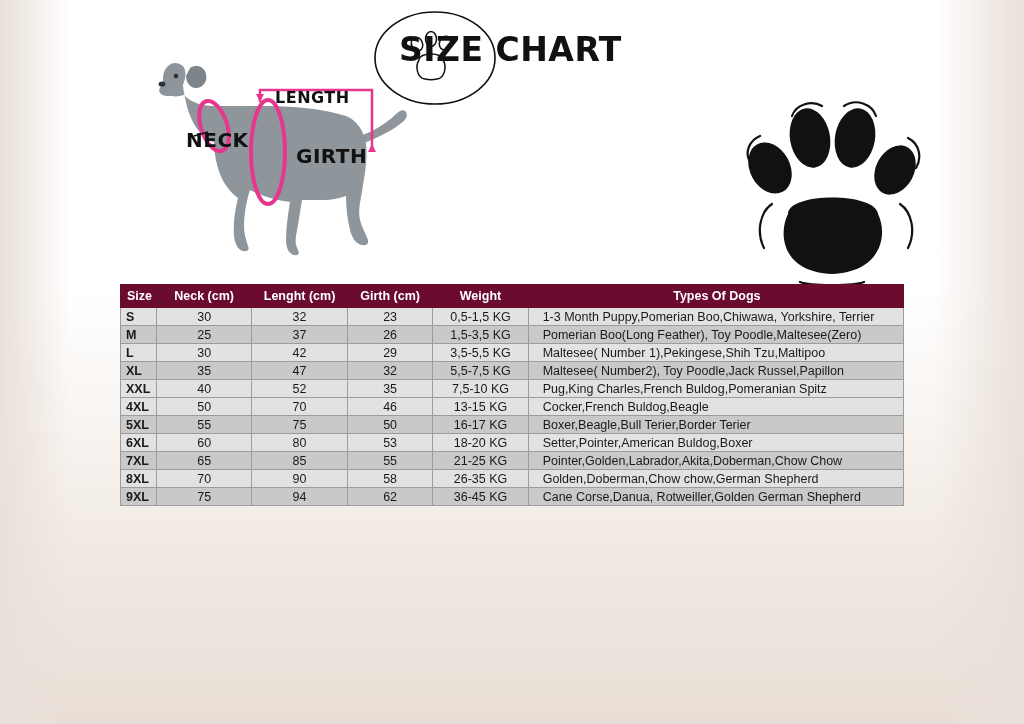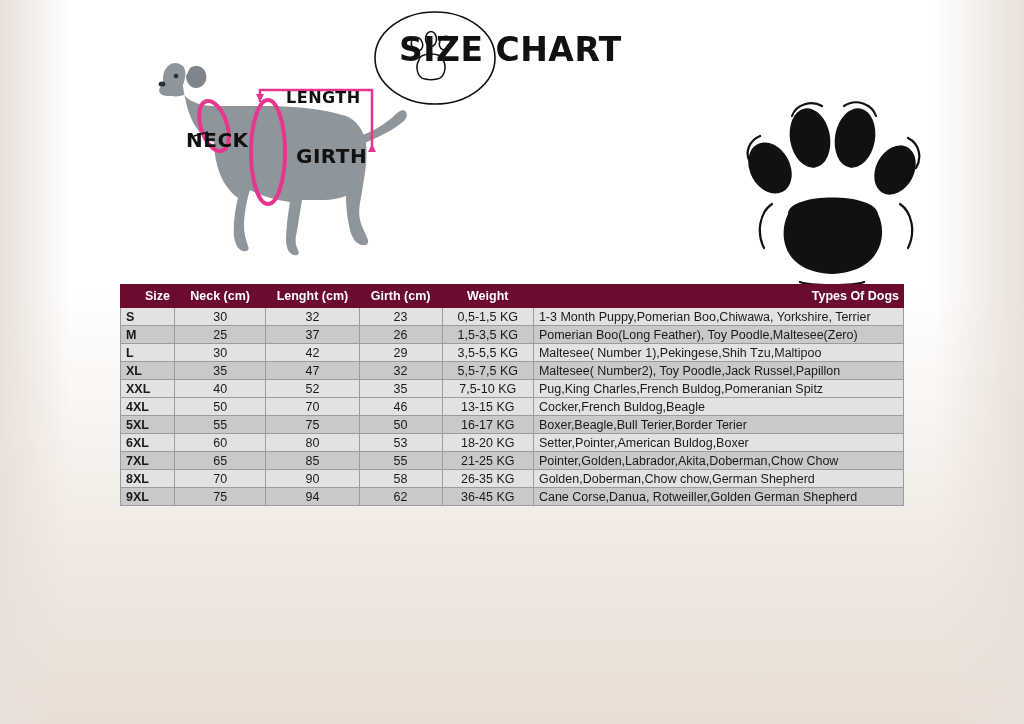--- a/index.html
+++ b/index.html
@@ -72,21 +72,21 @@
     height: 240px;
   }
   .label {
     position: absolute;
     font-family: "DejaVu Sans", sans-serif;
     font-weight: bold;
     color: #111111;
     letter-spacing: 0.5px;
     white-space: nowrap;
   }
-  .label-length { left: 286px; top: 88px; font-size: 16px; }
+  .label-length { left: 275px; top: 88px; font-size: 16px; }
   .label-neck   { left: 186px; top: 128px; font-size: 20px; }
   .label-girth  { left: 296px; top: 144px; font-size: 20px; }
 
   
   .paw-big {
     position: absolute;
     left: 740px;
     top: 96px;
     width: 185px;
     height: 190px;
@@ -111,30 +111,30 @@
     background: #6b0b2f;
     color: #ffffff;
     font-weight: bold;
     font-size: 12.5px;
     height: 20px;
     padding: 1px 4px;
     border: 1px solid #6b0b2f;
     text-align: center;
     white-space: nowrap;
   }
-  table.size-chart th.left-al { text-align: right; padding-left: 24px; }
+  table.size-chart th.left-al { text-align: center; padding-left: 6px; }
   table.size-chart td {
     border: 1px solid #9c9c9c;
     height: 17px;
     padding: 0 4px;
     text-align: center;
     white-space: nowrap;
   }
   table.size-chart td.size-cell { font-weight: bold; text-align: left; padding-left: 5px; }
-  table.size-chart td.types-cell { text-align: left; padding-left: 5px; }
+  table.size-chart td.types-cell { text-align: left; padding-left: 14px; }
   table.size-chart tr.row-alt td { background: #c9c9c9; }
   table.size-chart tr.row-norm td { background: #e2e2e2; }
 
   
   col.c-size   { width: 34px; }
   col.c-neck   { width: 96px; }
   col.c-length { width: 96px; }
   col.c-girth  { width: 86px; }
   col.c-weight { width: 96px; }
   col.c-types  { width: 376px; }

